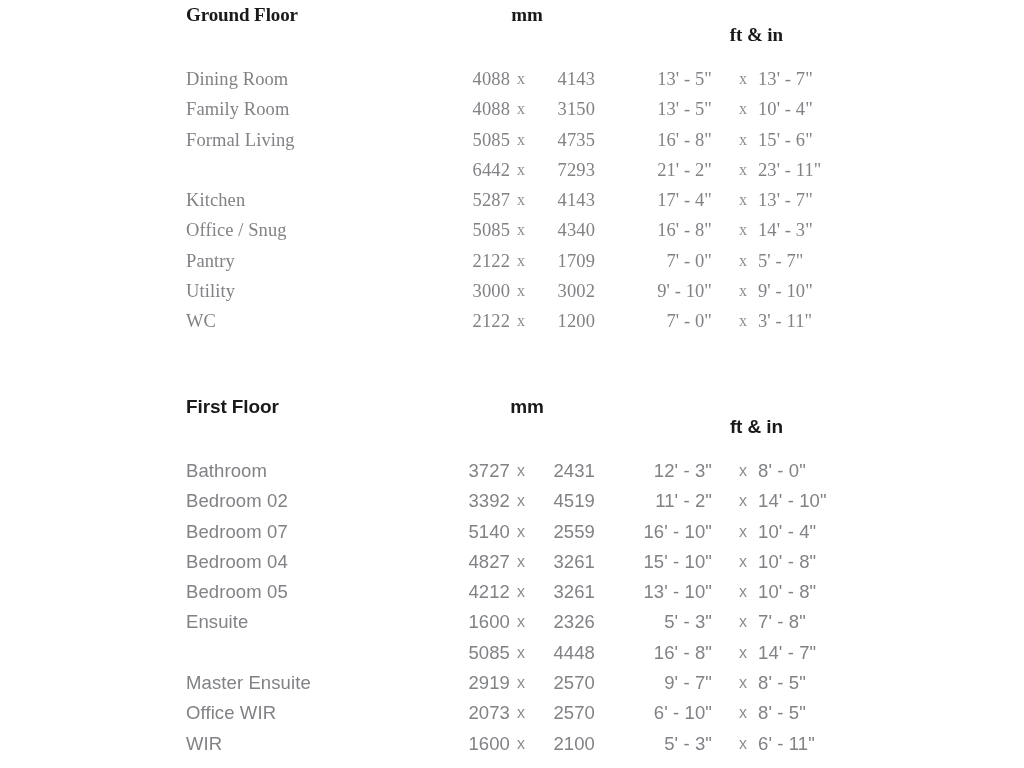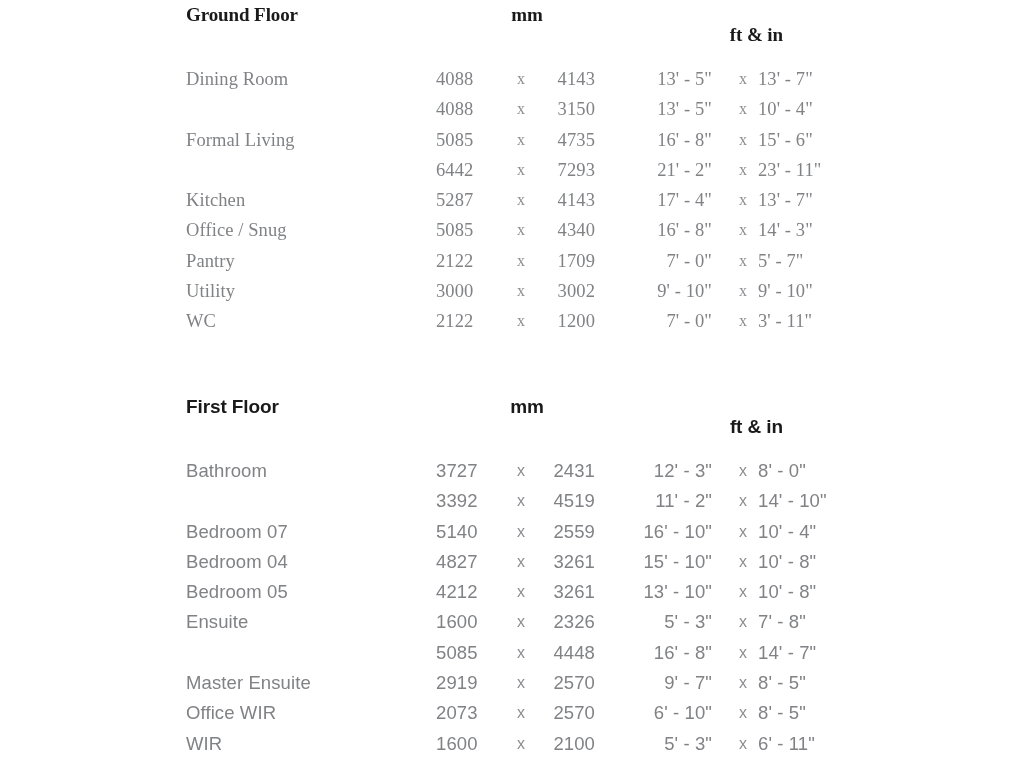--- a/index.html
+++ b/index.html
@@ -45,21 +45,21 @@
     text-align: left;
     white-space: nowrap;
   }
 
   
   .cell-mm-a {
     position: absolute;
     left: 436px;
     top: 0;
     width: 74px;
-    text-align: left;
+    text-align: right;
     white-space: nowrap;
   }
   .cell-mm-x {
     position: absolute;
     left: 514px;
     top: 0;
     width: 14px;
     text-align: center;
     white-space: nowrap;
   }
@@ -165,20 +165,21 @@
       <div class="row">
         <div class="cell-name body-text">Dining Room</div>
         <div class="cell-mm-a body-text">4088</div>
         <div class="cell-mm-x sep-x">x</div>
         <div class="cell-mm-b body-text">4143</div>
         <div class="cell-ft-a body-text">13' - 5"</div>
         <div class="cell-ft-x sep-x">x</div>
         <div class="cell-ft-b body-text">13' - 7"</div>
       </div>
       <div class="row">
+        <div class="cell-name body-text">Family Room</div>
         <div class="cell-mm-a body-text">4088</div>
         <div class="cell-mm-x sep-x">x</div>
         <div class="cell-mm-b body-text">3150</div>
         <div class="cell-ft-a body-text">13' - 5"</div>
         <div class="cell-ft-x sep-x">x</div>
         <div class="cell-ft-b body-text">10' - 4"</div>
       </div>
       <div class="row">
         <div class="cell-name body-text">Formal Living</div>
         <div class="cell-mm-a body-text">5085</div>
@@ -255,20 +256,21 @@
       <div class="row">
         <div class="cell-name body-text">Bathroom</div>
         <div class="cell-mm-a body-text">3727</div>
         <div class="cell-mm-x sep-x">x</div>
         <div class="cell-mm-b body-text">2431</div>
         <div class="cell-ft-a body-text">12' - 3"</div>
         <div class="cell-ft-x sep-x">x</div>
         <div class="cell-ft-b body-text">8' - 0"</div>
       </div>
       <div class="row">
+        <div class="cell-name body-text">Bedroom 02</div>
         <div class="cell-mm-a body-text">3392</div>
         <div class="cell-mm-x sep-x">x</div>
         <div class="cell-mm-b body-text">4519</div>
         <div class="cell-ft-a body-text">11' - 2"</div>
         <div class="cell-ft-x sep-x">x</div>
         <div class="cell-ft-b body-text">14' - 10"</div>
       </div>
       <div class="row">
         <div class="cell-name body-text">Bedroom 07</div>
         <div class="cell-mm-a body-text">5140</div>

